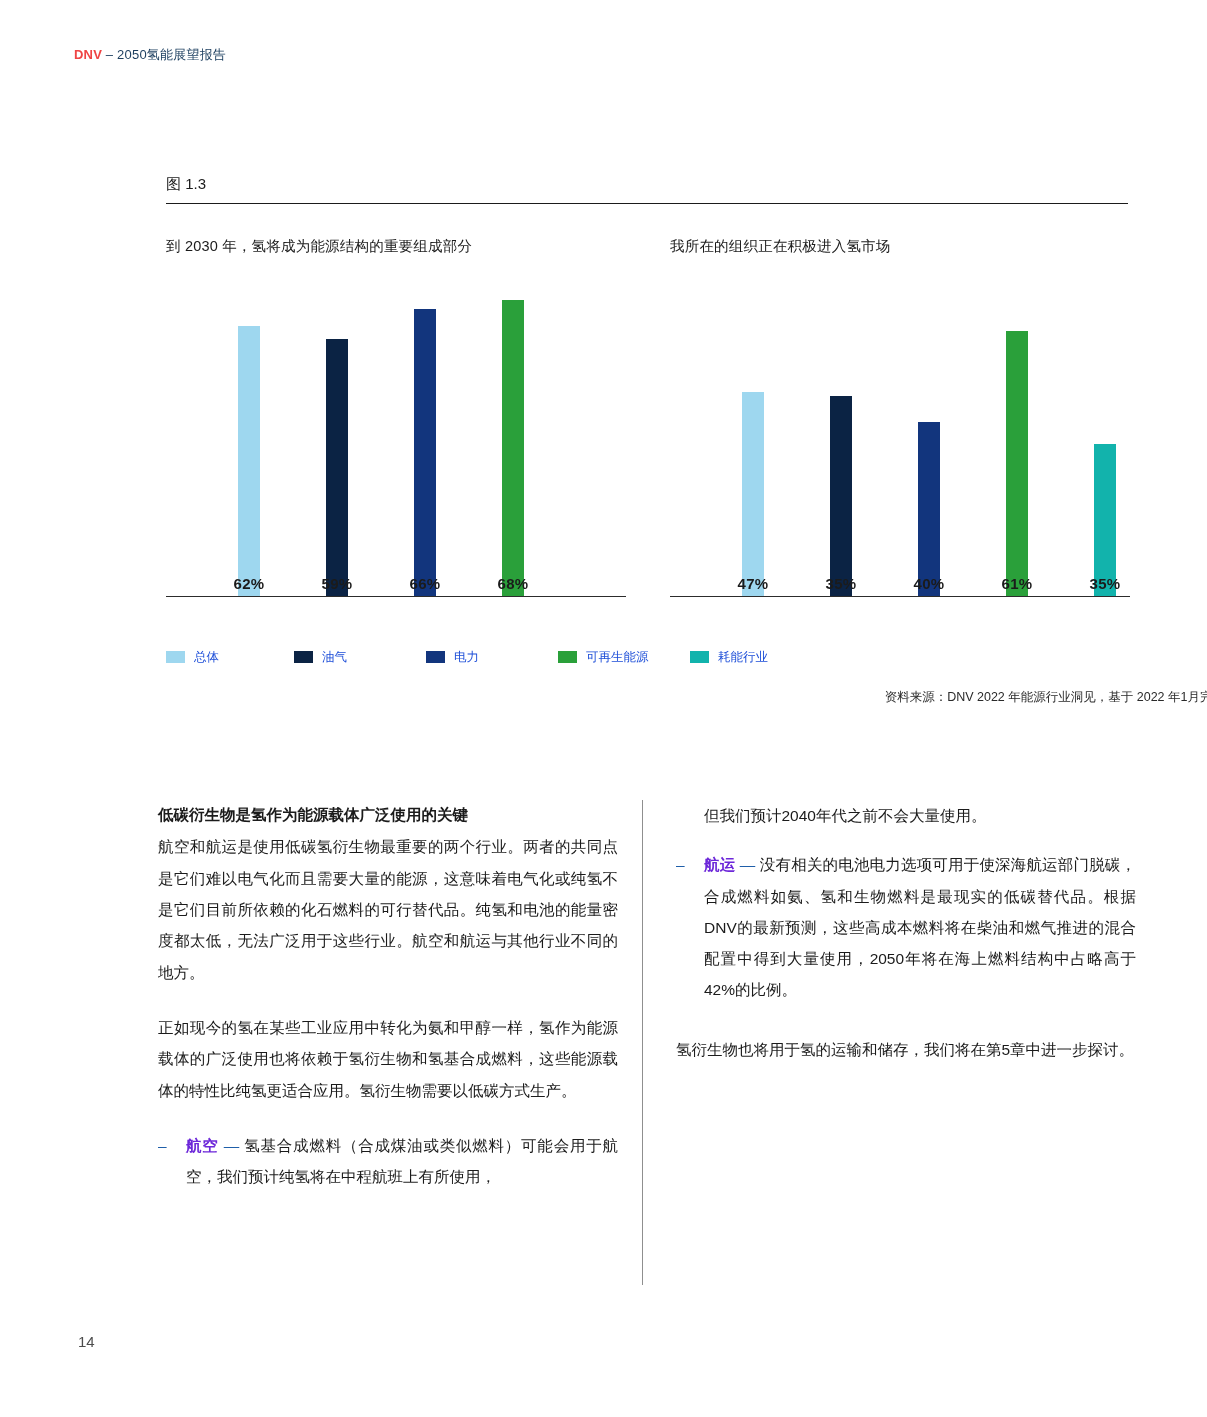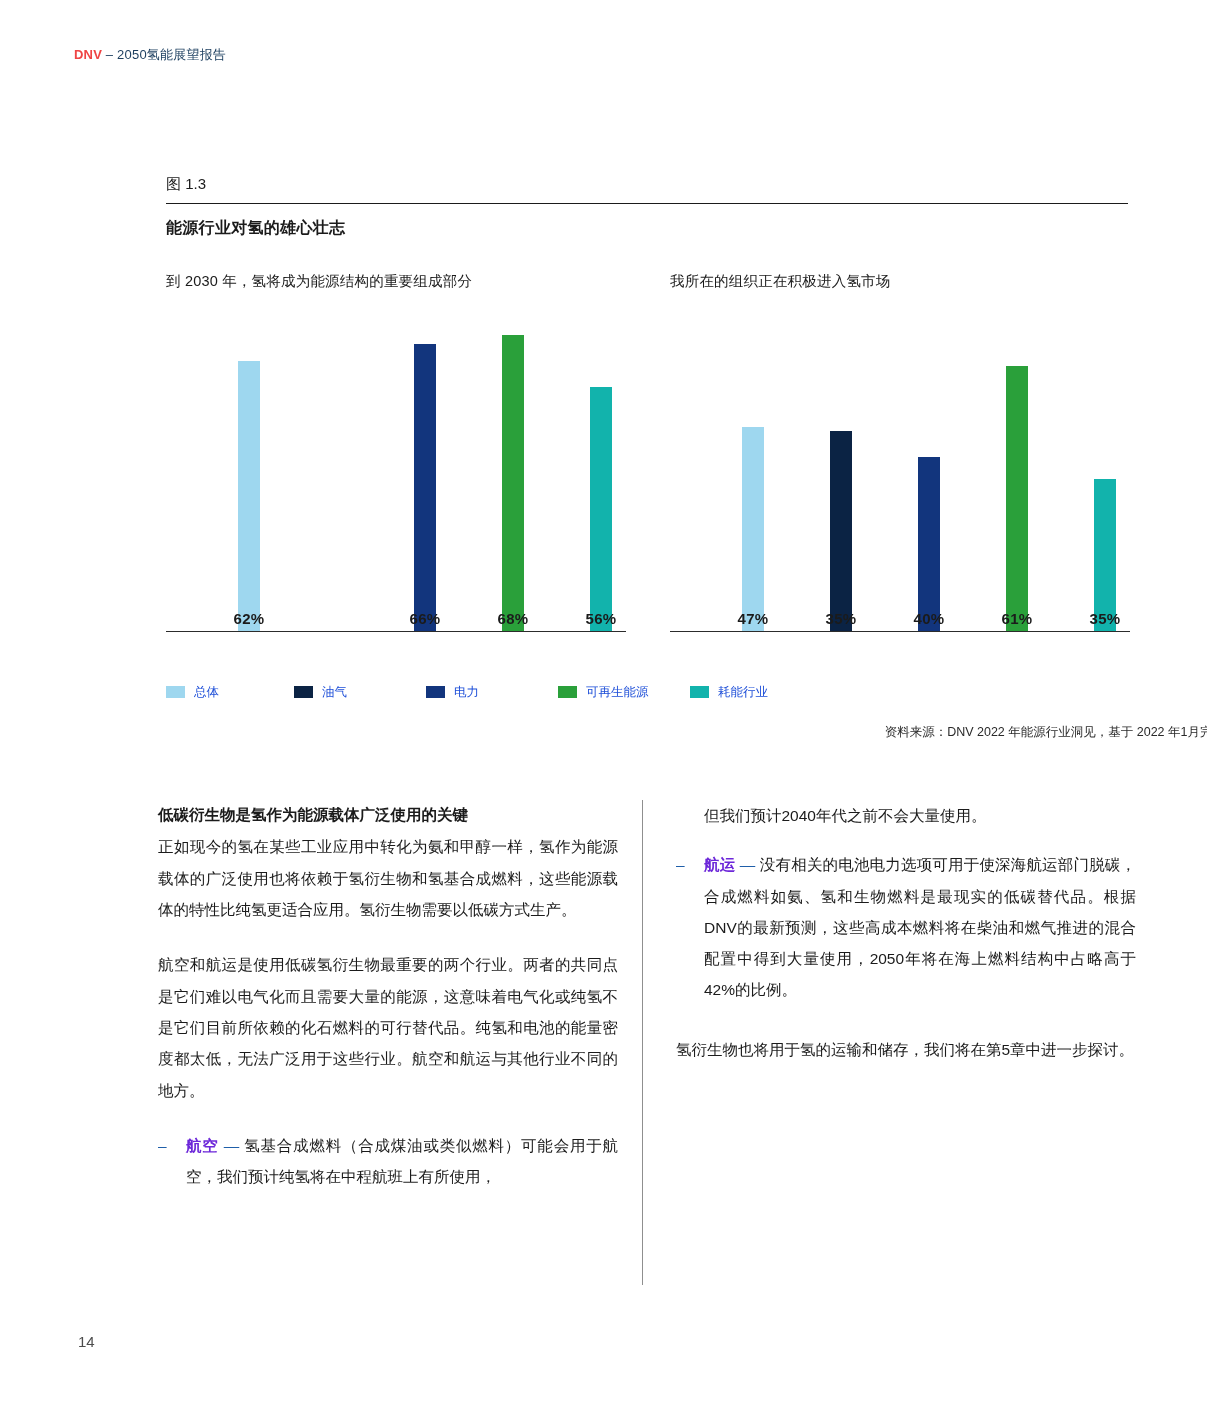--- a/index.html
+++ b/index.html
@@ -221,43 +221,42 @@
 </head>
 <body>
 
 <div class="page-header">
   <span class="brand">DNV</span><span class="brand-rest"> – 2050氢能展望报告</span>
 </div>
 
 <div class="figure">
   <div class="fig-label">图 1.3</div>
   <div class="fig-rule"></div>
-  <div class="fig-title">能源行业对氢的雄心壮志</div>
 
   <div class="charts">
 
     <div class="chart left">
       <div class="chart-sub">到 2030 年，氢将成为能源结构的重要组成部分</div>
       <div class="plot">
         <div class="bars" id="bars-left">
             <div class="bar-slot" style="left: 46px;">
               <div class="bar" style="height: 269.7px; background: rgb(158, 215, 239);"></div>
               <div class="bar-value">62%</div>
             </div>
+            <div class="bar-slot" style="left: 134px;">
+              <div class="bar" style="height: 256.65px; background: rgb(11, 35, 68);"></div>
+              <div class="bar-value">59%</div>
+            </div>
             <div class="bar-slot" style="left: 222px;">
               <div class="bar" style="height: 287.1px; background: rgb(18, 53, 125);"></div>
               <div class="bar-value">66%</div>
             </div>
             <div class="bar-slot" style="left: 310px;">
               <div class="bar" style="height: 295.8px; background: rgb(42, 160, 58);"></div>
               <div class="bar-value">68%</div>
-            </div>
-            <div class="bar-slot" style="left: 398px;">
-              <div class="bar" style="height: 243.6px; background: rgb(18, 179, 172);"></div>
-              <div class="bar-value">56%</div>
             </div>
           </div>
         <div class="axis-line"></div>
       </div>
     </div>
 
     <div class="chart right">
       <div class="chart-sub">我所在的组织正在积极进入氢市场</div>
       <div class="plot">
         <div class="bars" id="bars-right">
@@ -311,22 +310,22 @@
 
     <div class="source">资料来源：DNV 2022 年能源行业洞见，基于 2022 年1月完成的一项调研。</div>
   </div>
 </div>
 
 <div class="columns">
   <div class="col-divider"></div>
 
   <div class="col left">
     <p class="lead">低碳衍生物是氢作为能源载体广泛使用的关键</p>
+    <p class="para">航空和航运是使用低碳氢衍生物最重要的两个行业。两者的共同点是它们难以电气化而且需要大量的能源，这意味着电气化或纯氢不是它们目前所依赖的化石燃料的可行替代品。纯氢和电池的能量密度都太低，无法广泛用于这些行业。航空和航运与其他行业不同的地方。</p>
     <p class="para">正如现今的氢在某些工业应用中转化为氨和甲醇一样，氢作为能源载体的广泛使用也将依赖于氢衍生物和氢基合成燃料，这些能源载体的特性比纯氢更适合应用。氢衍生物需要以低碳方式生产。</p>
-    <p class="para">航空和航运是使用低碳氢衍生物最重要的两个行业。两者的共同点是它们难以电气化而且需要大量的能源，这意味着电气化或纯氢不是它们目前所依赖的化石燃料的可行替代品。纯氢和电池的能量密度都太低，无法广泛用于这些行业。航空和航运与其他行业不同的地方。</p>
     <div class="bullet">
       <span class="dash">–</span><span class="kw">航空</span><span class="kw-dash"> — </span><span>氢基合成燃料（合成煤油或类似燃料）可能会用于航空，我们预计纯氢将在中程航班上有所使用，</span>
     </div>
   </div>
 
   <div class="col right">
     <p class="para tight" style="padding-left:28px;">但我们预计2040年代之前不会大量使用。</p>
     <div class="bullet" style="margin-top:18px;">
       <span class="dash">–</span><span class="kw">航运</span><span class="kw-dash"> — </span><span>没有相关的电池电力选项可用于使深海航运部门脱碳，合成燃料如氨、氢和生物燃料是最现实的低碳替代品。根据DNV的最新预测，这些高成本燃料将在柴油和燃气推进的混合配置中得到大量使用，2050年将在海上燃料结构中占略高于42%的比例。</span>
     </div>

